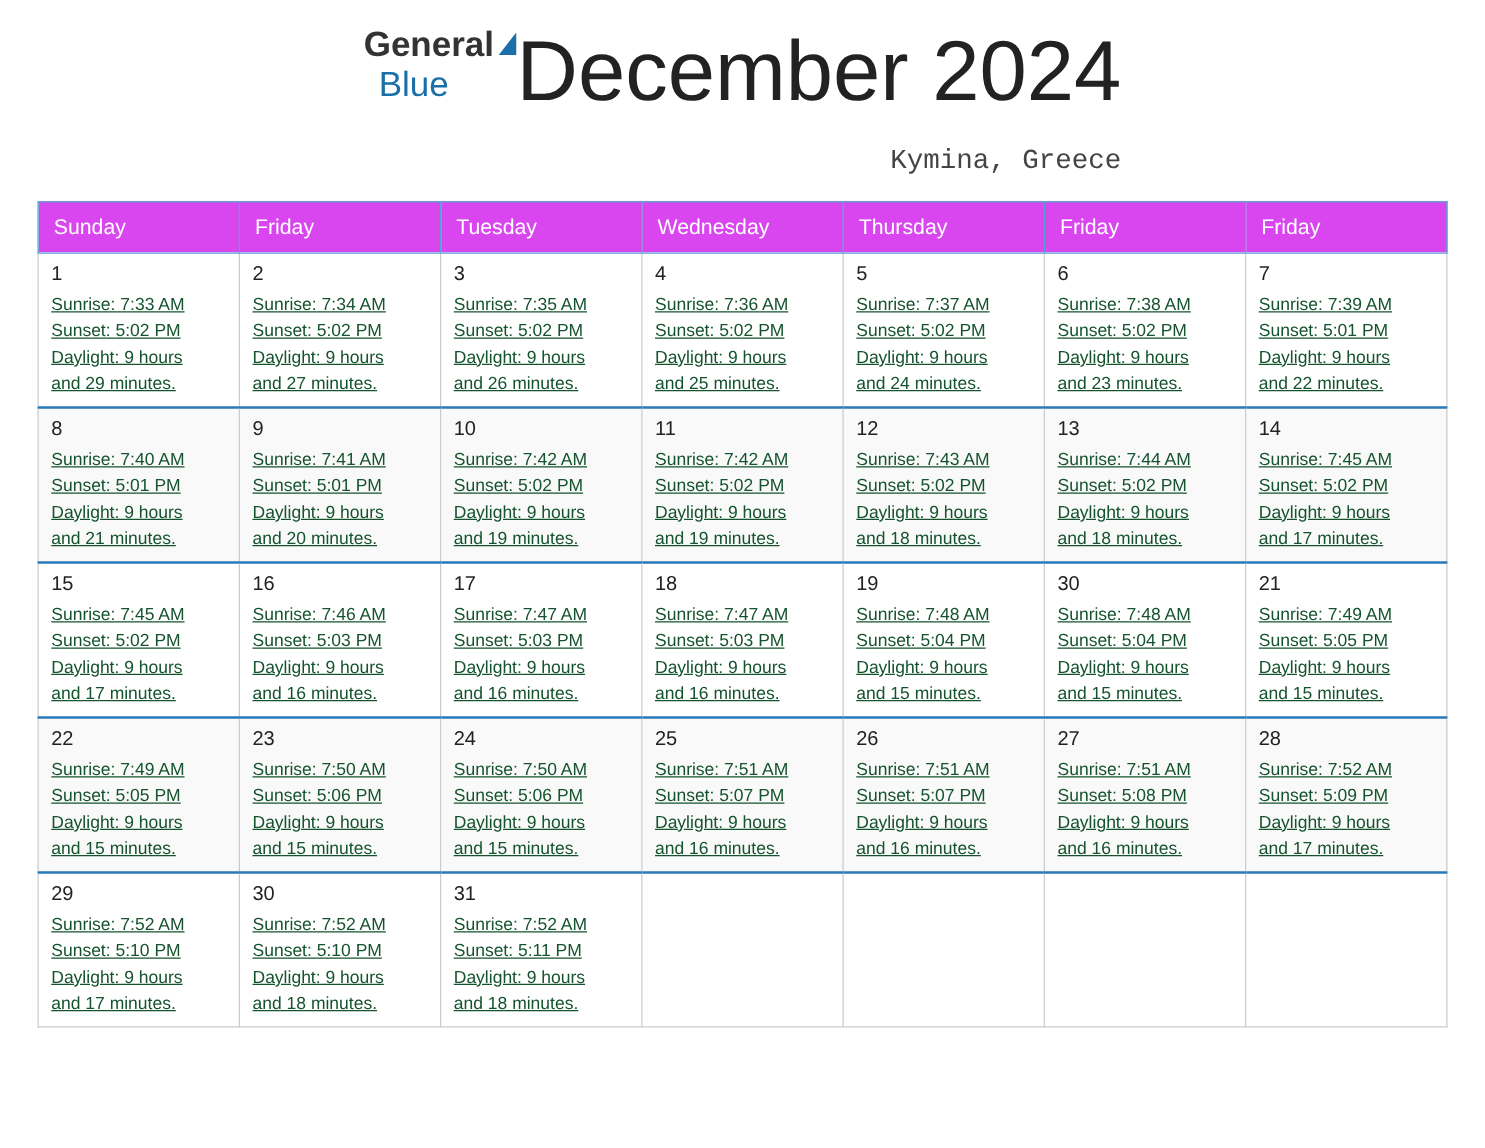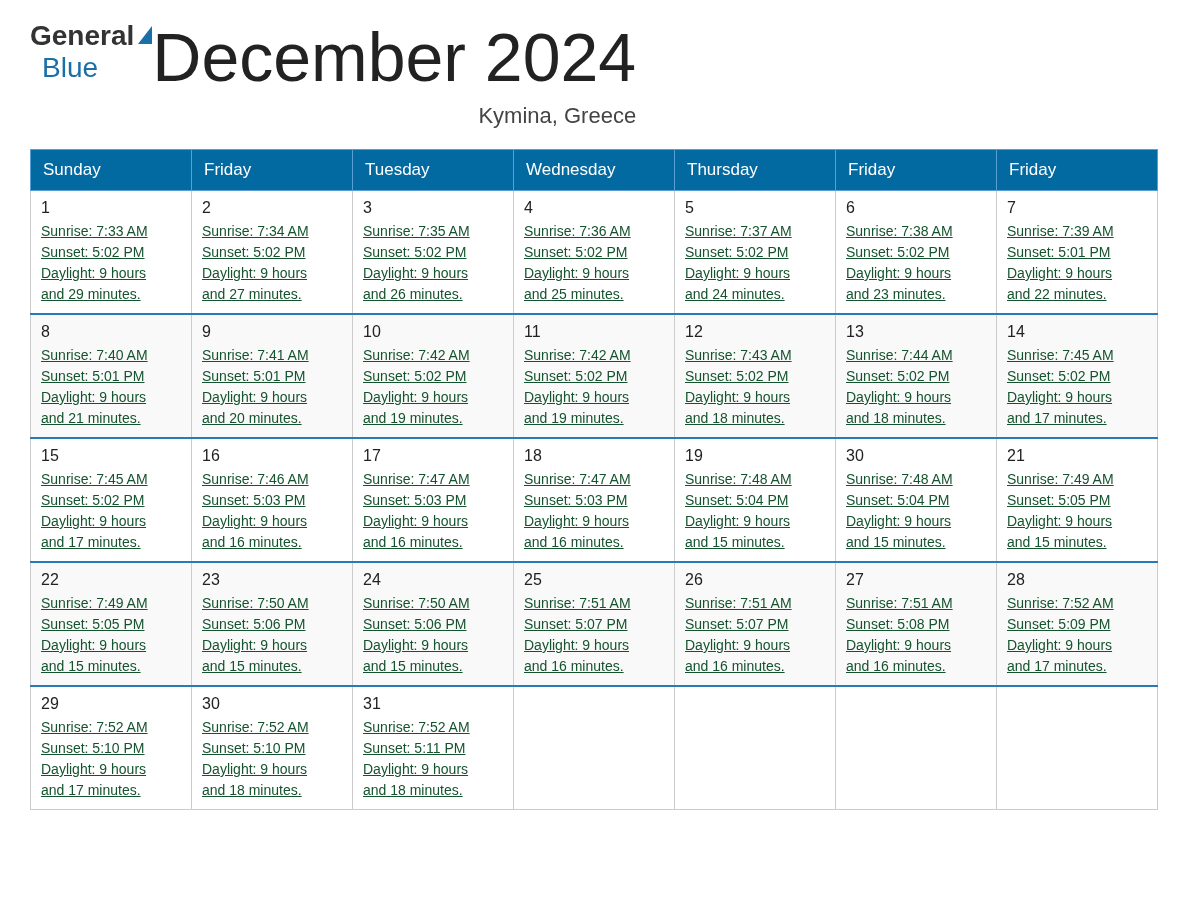--- a/index.html
+++ b/index.html
@@ -5,21 +5,21 @@
     * { box-sizing: border-box; margin: 0; padding: 0; }
     body {
       font-family: Arial, sans-serif;
       background: #fff;
       padding: 20px 30px;
       width: 1188px;
       min-height: 918px;
     }
     .header {
       display: flex;
-      justify-content: flex-start;
+      justify-content: center;
       align-items: flex-start;
       margin-bottom: 20px;
     }
     .logo {
       display: flex;
       flex-direction: column;
       align-items: flex-start;
     }
     .logo-top {
       display: flex;
@@ -49,29 +49,30 @@
     }
     .month-title {
       font-size: 68px;
       font-weight: normal;
       color: #222;
       line-height: 1.1;
     }
     .location-title {
       font-size: 22px;
       color: #444;
-      margin-top: 8px;
+      margin-top: 21px;
+      font-family: Liberation Mono, monospace;
     }
     .calendar-table {
       width: 100%;
       border-collapse: collapse;
       border: 1px solid #aaa;
     }
     .calendar-table th {
-      background-color: #0369a1;
+      background-color: #d946ef;
       color: #fff;
       font-size: 17px;
       font-weight: normal;
       padding: 10px 12px;
       text-align: left;
       border: 1px solid #5a9fd4;
     }
     .calendar-table td {
       vertical-align: top;
       padding: 8px 10px;

